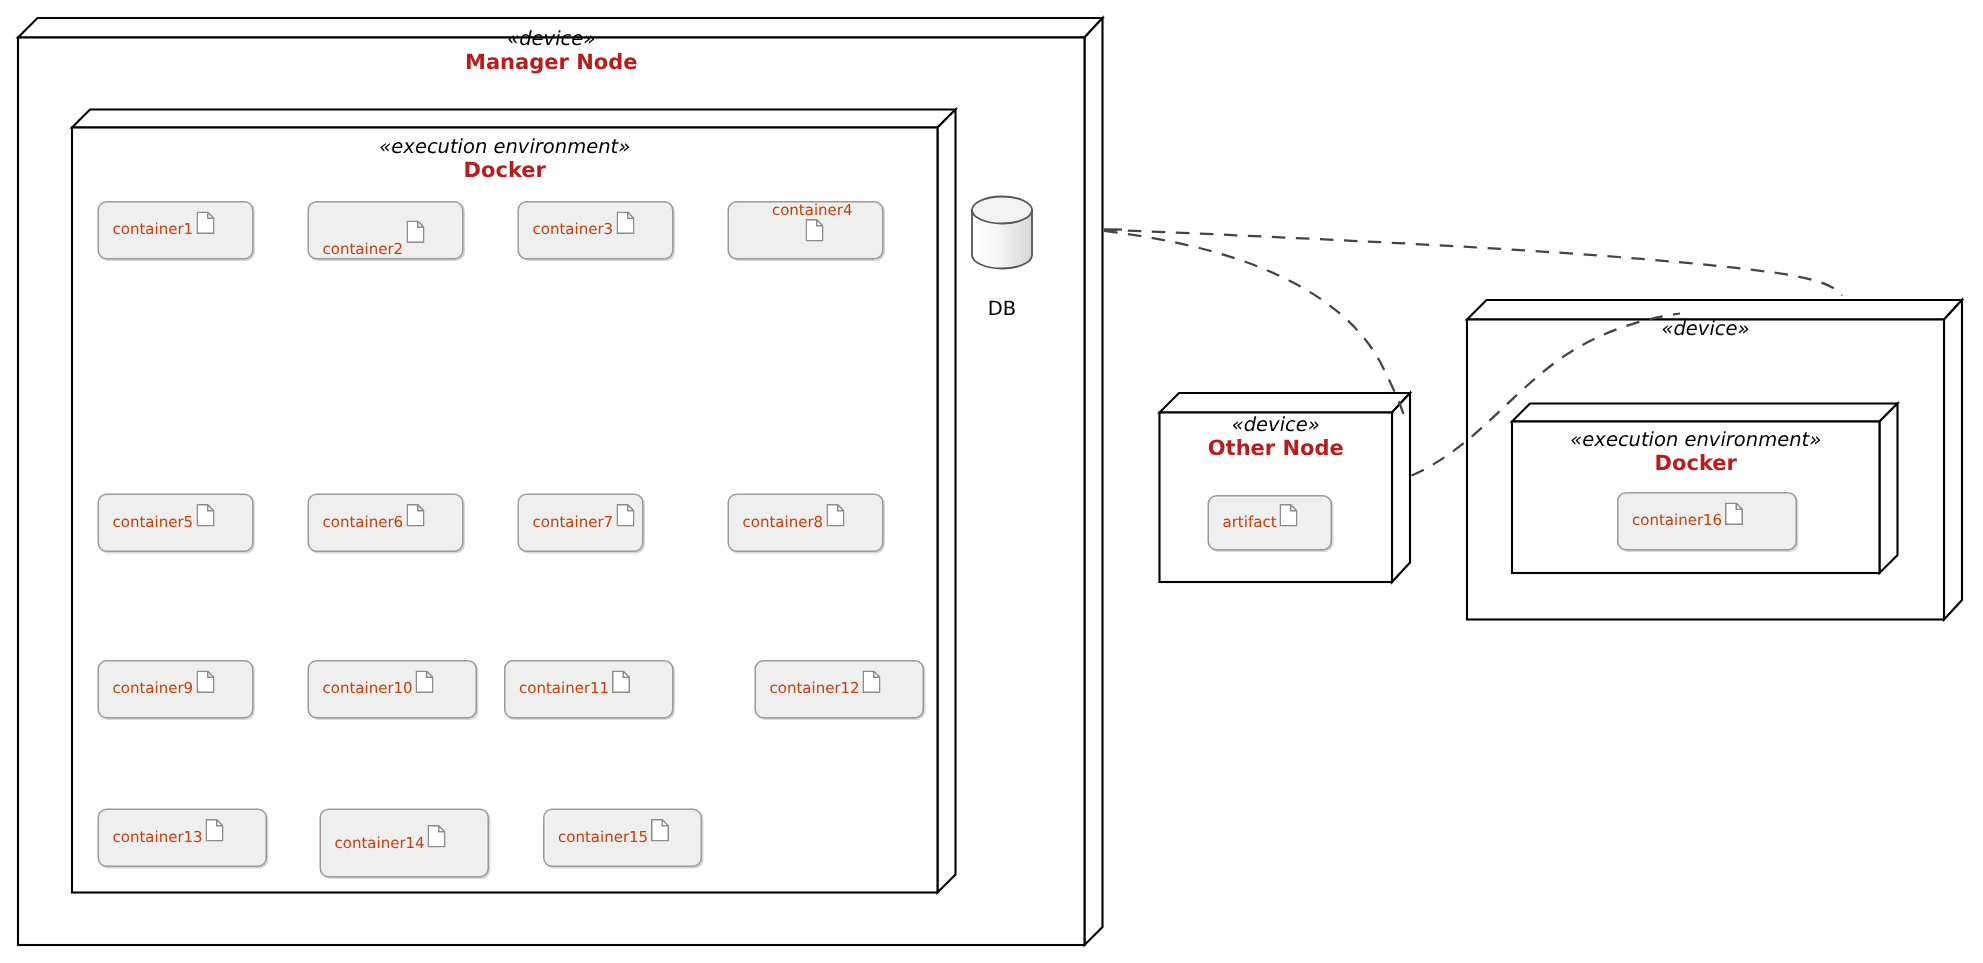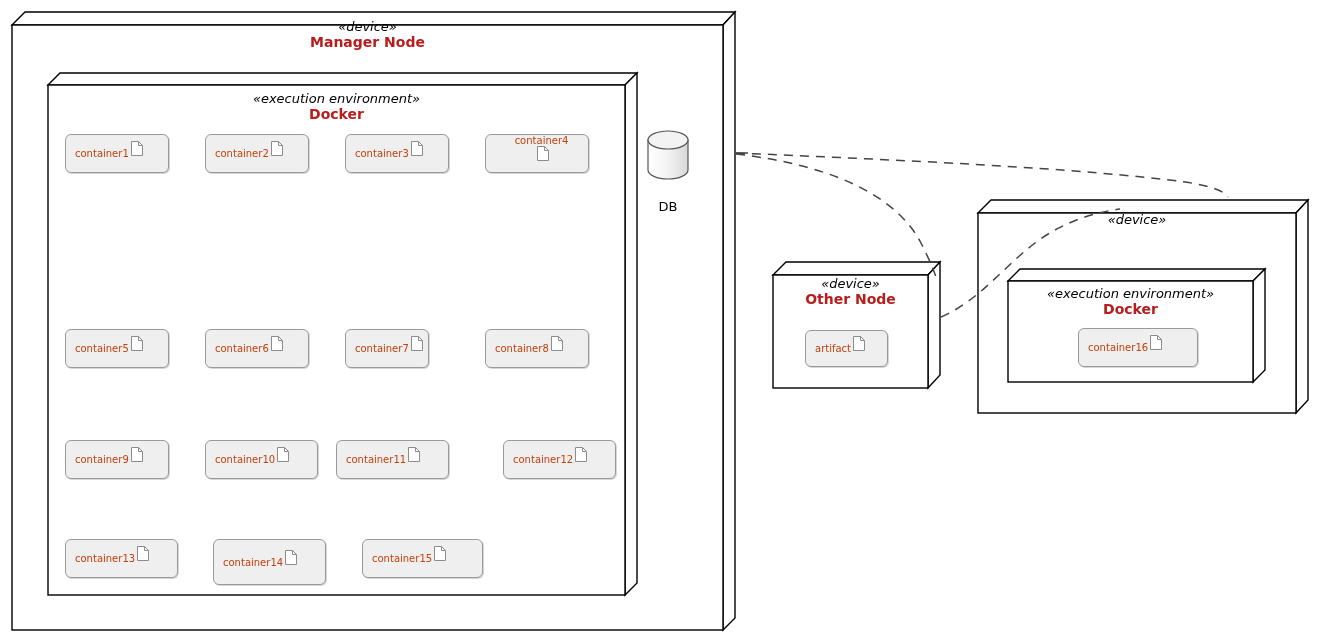--- a/index.html
+++ b/index.html
@@ -160,21 +160,21 @@
   </div>
 
   <div id="artifact-host">
       <div class="artifact" style="left: 65px; top: 134px; width: 104px; height: 39px;">
         <span class="alabel">container1</span>
         <svg class="aicon" viewBox="0 0 12 15">
           <path d="M0.5 0.5 H7.5 L11.5 4.5 V14.5 H0.5 Z" fill="#ffffff" stroke="#8c8c8c" stroke-width="1"></path>
           <path d="M7.5 0.5 V4.5 H11.5" fill="none" stroke="#8c8c8c" stroke-width="1"></path>
         </svg>
       </div>
-      <div class="artifact" style="left: 205px; top: 134px; width: 104px; height: 39px;">
+      <div class="artifact" style="left: 205px; top: 134px; width: 104px; height: 39px; align-items: flex-end;">
         <span class="alabel">container2</span>
         <svg class="aicon" viewBox="0 0 12 15">
           <path d="M0.5 0.5 H7.5 L11.5 4.5 V14.5 H0.5 Z" fill="#ffffff" stroke="#8c8c8c" stroke-width="1"></path>
           <path d="M7.5 0.5 V4.5 H11.5" fill="none" stroke="#8c8c8c" stroke-width="1"></path>
         </svg>
       </div>
       <div class="artifact" style="left: 345px; top: 134px; width: 104px; height: 39px;">
         <span class="alabel">container3</span>
         <svg class="aicon" viewBox="0 0 12 15">
           <path d="M0.5 0.5 H7.5 L11.5 4.5 V14.5 H0.5 Z" fill="#ffffff" stroke="#8c8c8c" stroke-width="1"></path>
@@ -251,21 +251,21 @@
           <path d="M7.5 0.5 V4.5 H11.5" fill="none" stroke="#8c8c8c" stroke-width="1"></path>
         </svg>
       </div>
       <div class="artifact" style="left: 213px; top: 539px; width: 113px; height: 46px;">
         <span class="alabel">container14</span>
         <svg class="aicon" viewBox="0 0 12 15">
           <path d="M0.5 0.5 H7.5 L11.5 4.5 V14.5 H0.5 Z" fill="#ffffff" stroke="#8c8c8c" stroke-width="1"></path>
           <path d="M7.5 0.5 V4.5 H11.5" fill="none" stroke="#8c8c8c" stroke-width="1"></path>
         </svg>
       </div>
-      <div class="artifact" style="left: 362px; top: 539px; width: 121px; height: 39px;">
+      <div class="artifact" style="left: 362px; top: 539px; width: 106px; height: 39px;">
         <span class="alabel">container15</span>
         <svg class="aicon" viewBox="0 0 12 15">
           <path d="M0.5 0.5 H7.5 L11.5 4.5 V14.5 H0.5 Z" fill="#ffffff" stroke="#8c8c8c" stroke-width="1"></path>
           <path d="M7.5 0.5 V4.5 H11.5" fill="none" stroke="#8c8c8c" stroke-width="1"></path>
         </svg>
       </div>
       <div class="artifact" style="left: 805px; top: 330px; width: 83px; height: 37px;">
         <span class="alabel">artifact</span>
         <svg class="aicon" viewBox="0 0 12 15">
           <path d="M0.5 0.5 H7.5 L11.5 4.5 V14.5 H0.5 Z" fill="#ffffff" stroke="#8c8c8c" stroke-width="1"></path>

